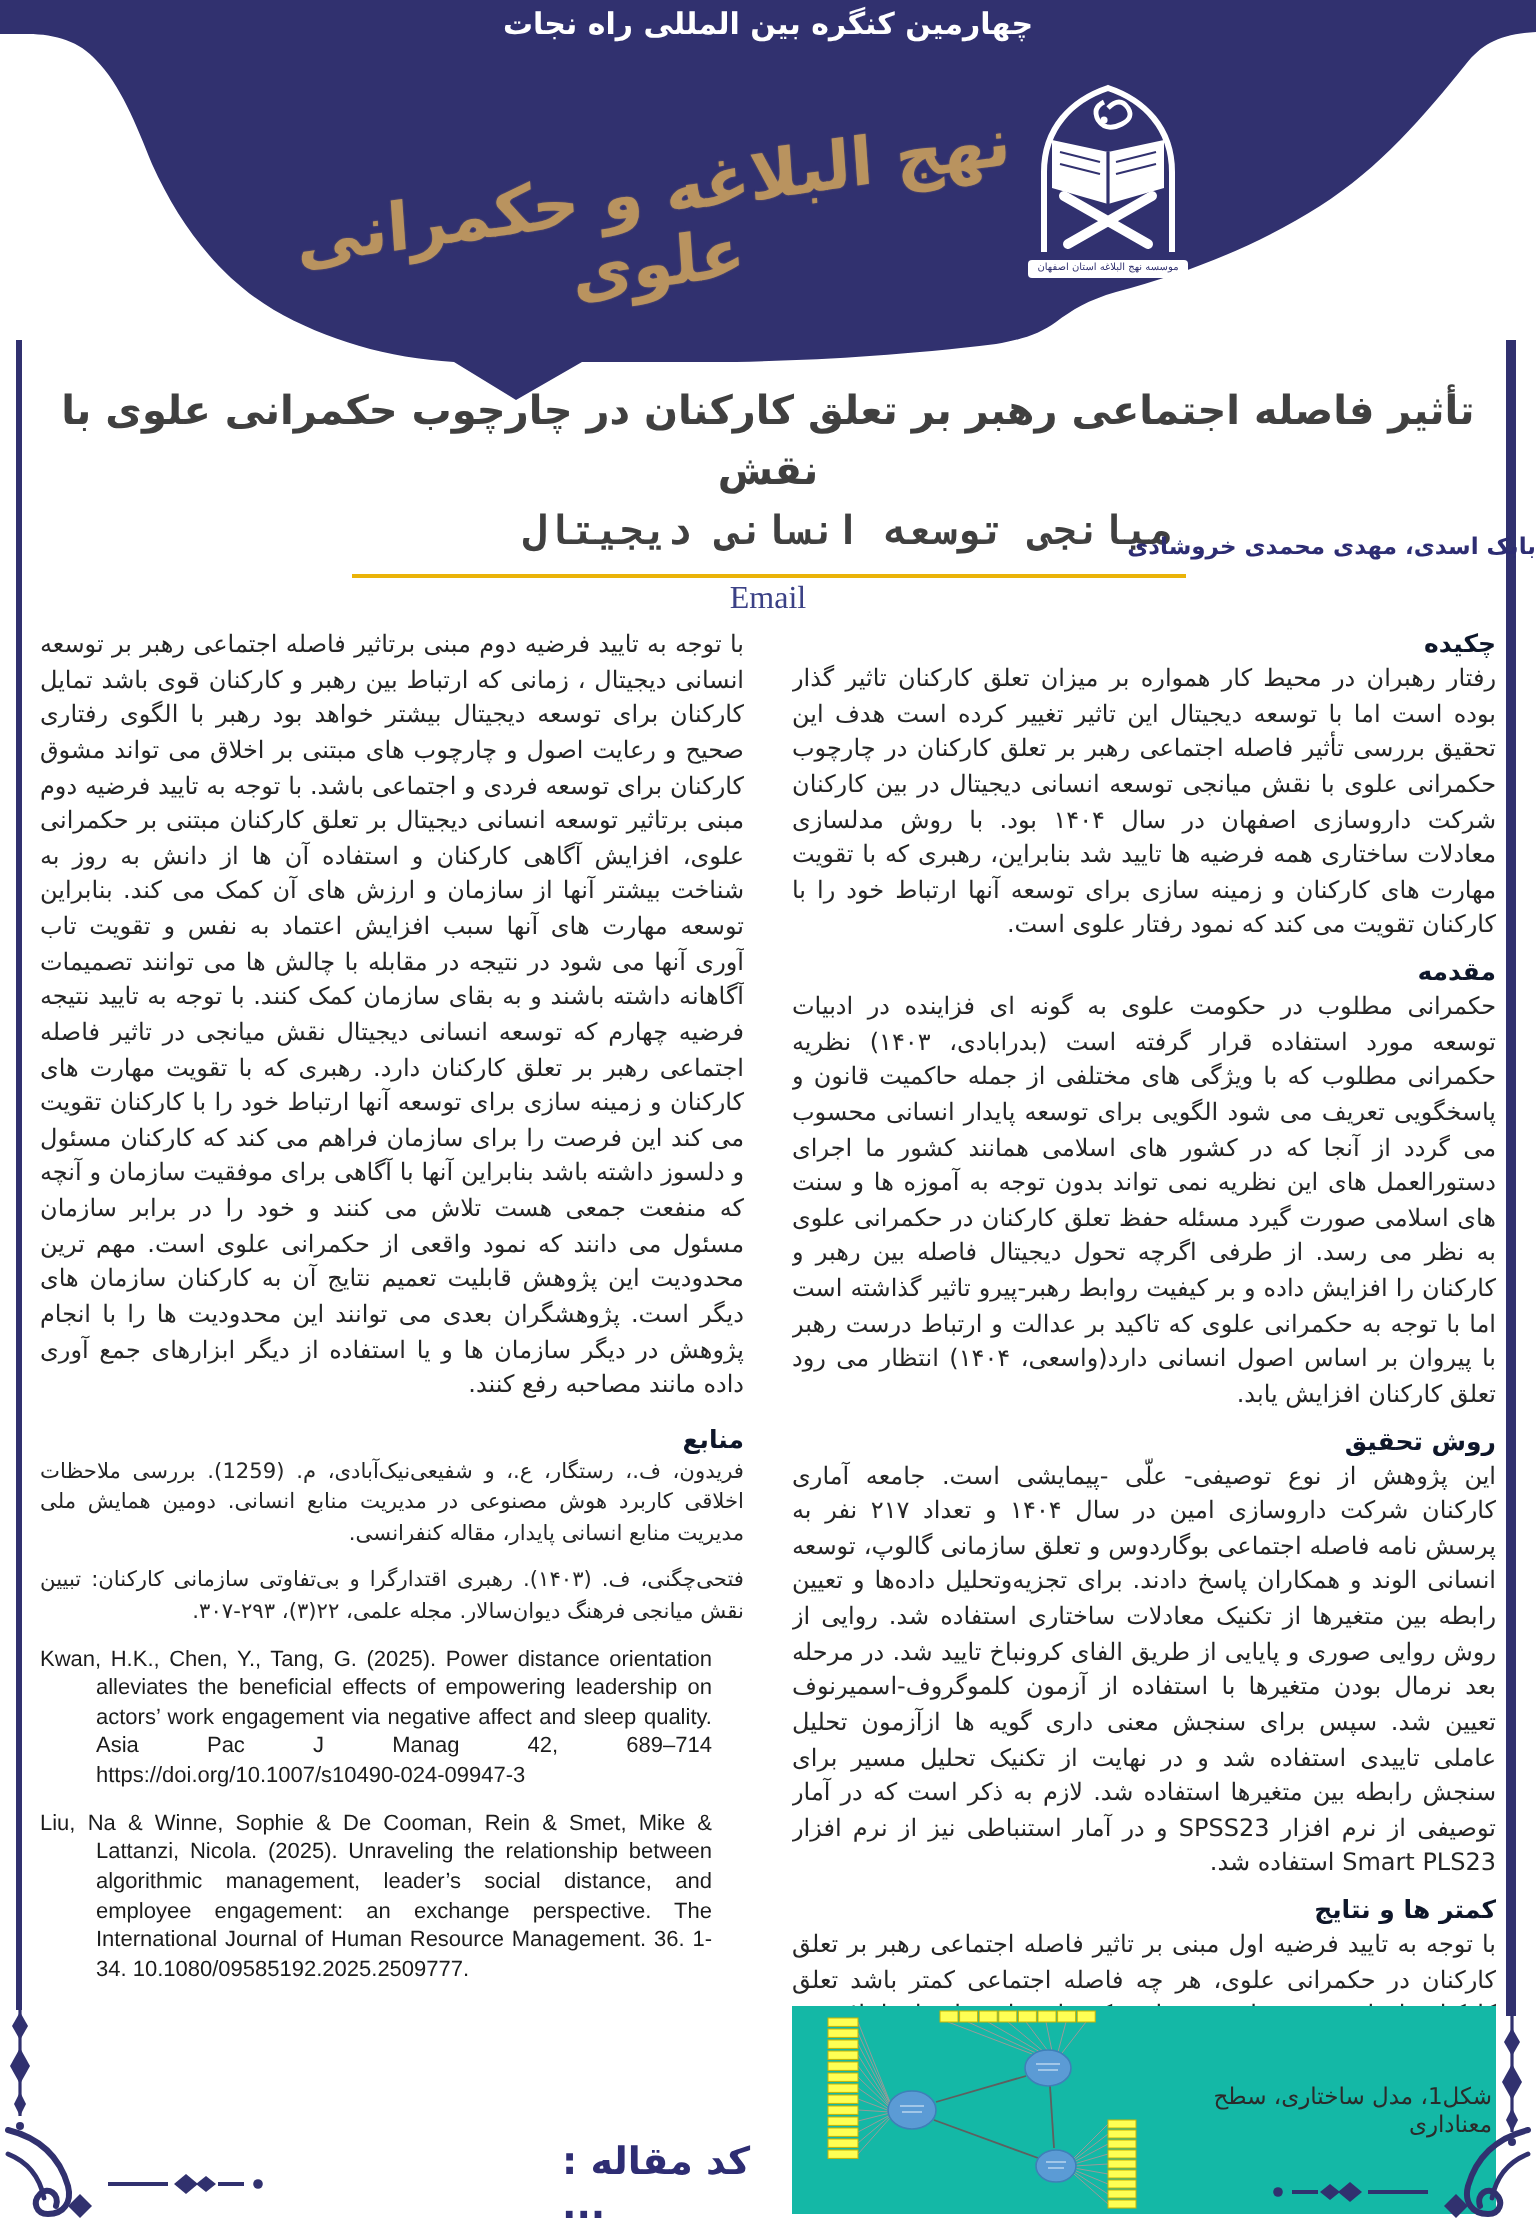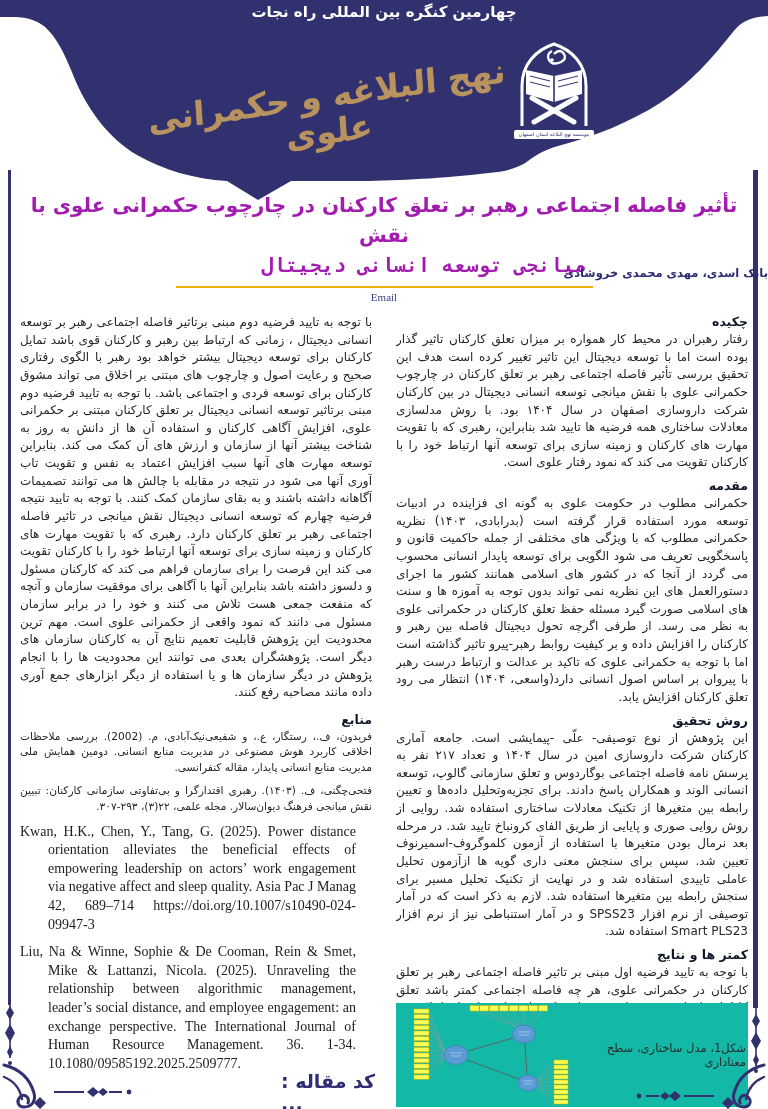--- a/index.html
+++ b/index.html
@@ -23,35 +23,35 @@
   }
   .logo{position:absolute;top:40px;left:512px;z-index:3;}
   .logo-caption{
     position:absolute;top:130px;left:514px;width:80px;height:9px;z-index:3;
     background:#ffffff;border-radius:2px;color:#31316f;font-size:5px;
     line-height:9px;text-align:center;direction:rtl;overflow:hidden;
   }
   
   .poster-title{
     position:absolute;top:190px;left:30px;right:30px;z-index:4;
-    text-align:center;direction:rtl;color:#a21caf;font-weight:800;
+    text-align:center;direction:rtl;color:#404040;font-weight:800;
     font-size:20px;line-height:1.5;
   }
   .title-l2{
     display:inline-block;border-bottom:2px solid #eab308;
     padding:0 6px 4px 86px;
     font-family:Liberation Mono, monospace;
   }
   .authors{
     position:absolute;top:266px;left:0;width:100%;text-align:right;z-index:4;
     direction:rtl;color:#2e2d73;font-weight:bold;font-size:11.5px;
   }
   .email{
     position:absolute;top:291px;left:0;width:100%;text-align:center;z-index:4;
-    font-family:"Liberation Serif",serif;color:#3b4186;font-size:11px;
+    font-family:"Liberation Serif",serif;color:#3b4186;font-size:16px;
   }
   
   .columns{
     position:absolute;top:314px;left:20px;right:20px;height:793px;
     display:flex;direction:rtl;gap:24px;z-index:2;
   }
   .col{width:50%;overflow:hidden;position:relative;}
   .sec-h{
     color:#0f172a;font-weight:800;font-size:12.5px;direction:rtl;
     margin:6px 0 2px 0;
@@ -60,21 +60,21 @@
     direction:rtl;text-align:justify;color:#262626;
     font-size:12px;line-height:1.47;margin:0 0 2px 0;
   }
   .ref-fa{
     direction:rtl;text-align:justify;color:#262626;
     font-size:10.6px;line-height:1.47;margin:0 0 8px 0;
     padding-right:0;
   }
   .ref-en{
     direction:ltr;text-align:justify;color:#1c1c1c;
-    font-family:Liberation Serif, serif;font-size:14px;line-height:1.33;
+    font-family:Liberation Sans, sans-serif;font-size:11px;line-height:1.33;
     margin:0 16px 9px 0;padding-left:28px;text-indent:-28px;
   }
   
   .figure-row{
     position:absolute;bottom:0;left:0;width:100%;height:104px;
     background:#14b8a6;display:flex;direction:rtl;align-items:center;gap:6px;
   }
   .fig-caption{
     width:168px;direction:rtl;text-align:right;color:#2b2b2b;
     font-size:11.5px;padding-right:2px;
@@ -253,21 +253,21 @@
             <line x1="112" y1="81" x2="120" y2="81"></line>
         </g>
       </svg>
     </div>
   </div>
 
   <div class="col">
     <p class="para" style="margin-bottom:10px">با توجه به تایید فرضیه دوم مبنی برتاثیر فاصله اجتماعی رهبر بر توسعه انسانی دیجیتال ، زمانی که ارتباط بین رهبر و کارکنان قوی باشد تمایل کارکنان برای توسعه دیجیتال بیشتر خواهد بود رهبر با الگوی رفتاری صحیح و رعایت اصول و چارچوب های مبتنی بر اخلاق می تواند مشوق کارکنان برای توسعه فردی و اجتماعی باشد. با توجه به تایید فرضیه دوم مبنی برتاثیر توسعه انسانی دیجیتال بر تعلق کارکنان مبتنی بر حکمرانی علوی، افزایش آگاهی کارکنان و استفاده آن ها از دانش به روز به شناخت بیشتر آنها از سازمان و ارزش های آن کمک می کند. بنابراین توسعه مهارت های آنها سبب افزایش اعتماد به نفس و تقویت تاب آوری آنها می شود در نتیجه در مقابله با چالش ها می توانند تصمیمات آگاهانه داشته باشند و به بقای سازمان کمک کنند. با توجه به تایید نتیجه فرضیه چهارم که توسعه انسانی دیجیتال نقش میانجی در تاثیر فاصله اجتماعی رهبر بر تعلق کارکنان دارد. رهبری که با تقویت مهارت های کارکنان و زمینه سازی برای توسعه آنها ارتباط خود را با کارکنان تقویت می کند این فرصت را برای سازمان فراهم می کند که کارکنان مسئول و دلسوز داشته باشد بنابراین آنها با آگاهی برای موفقیت سازمان و آنچه که منفعت جمعی هست تلاش می کنند و خود را در برابر سازمان مسئول می دانند که نمود واقعی از حکمرانی علوی است. مهم ترین محدودیت این پژوهش قابلیت تعمیم نتایج آن به کارکنان سازمان های دیگر است. پژوهشگران بعدی می توانند این محدودیت ها را با انجام پژوهش در دیگر سازمان ها و یا استفاده از دیگر ابزارهای جمع آوری داده مانند مصاحبه رفع کنند.</p>
 
     <div class="sec-h">منابع</div>
-    <p class="ref-fa">فریدون، ف.، رستگار، ع.، و شفیعی‌نیک‌آبادی، م. (2002). بررسی ملاحظات اخلاقی کاربرد هوش مصنوعی در مدیریت منابع انسانی. دومین همایش ملی مدیریت منابع انسانی پایدار، مقاله کنفرانسی.</p>
+    <p class="ref-fa">فریدون، ف.، رستگار، ع.، و شفیعی‌نیک‌آبادی، م. (1259). بررسی ملاحظات اخلاقی کاربرد هوش مصنوعی در مدیریت منابع انسانی. دومین همایش ملی مدیریت منابع انسانی پایدار، مقاله کنفرانسی.</p>
     <p class="ref-fa">فتحی‌چگنی، ف. (۱۴۰۳). رهبری اقتدارگرا و بی‌تفاوتی سازمانی کارکنان: تبیین نقش میانجی فرهنگ دیوان‌سالار. مجله علمی، ۲۲(۳)، ۲۹۳-۳۰۷.</p>
     <p class="ref-en">Kwan, H.K., Chen, Y., Tang, G. (2025).  Power distance orientation alleviates the beneficial effects of empowering leadership on actors’ work engagement via negative affect and sleep quality. Asia Pac J Manag 42, 689–714 https://doi.org/10.1007/s10490-024-09947-3</p>
     <p class="ref-en">Liu, Na &amp; Winne, Sophie &amp; De Cooman, Rein &amp; Smet, Mike &amp; Lattanzi, Nicola. (2025). Unraveling the relationship between algorithmic management, leader’s social distance, and employee engagement: an exchange perspective. The International Journal of Human Resource Management. 36. 1-34. 10.1080/09585192.2025.2509777.</p>
   </div>
 </div>
 
 <div class="rule-left"></div>
 <div class="rule-right"></div>
 
 <svg class="finial" style="left:2px;top:1000px" width="16" height="66" viewBox="0 0 16 66">

